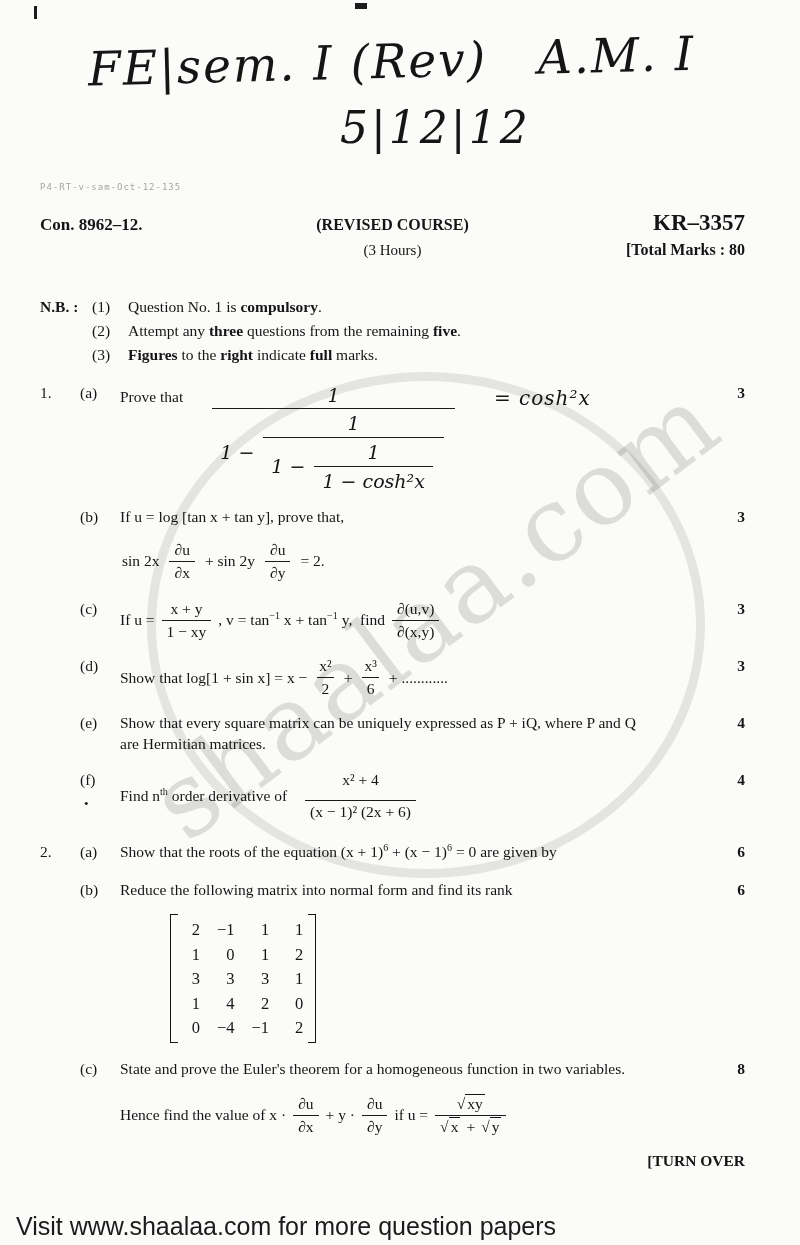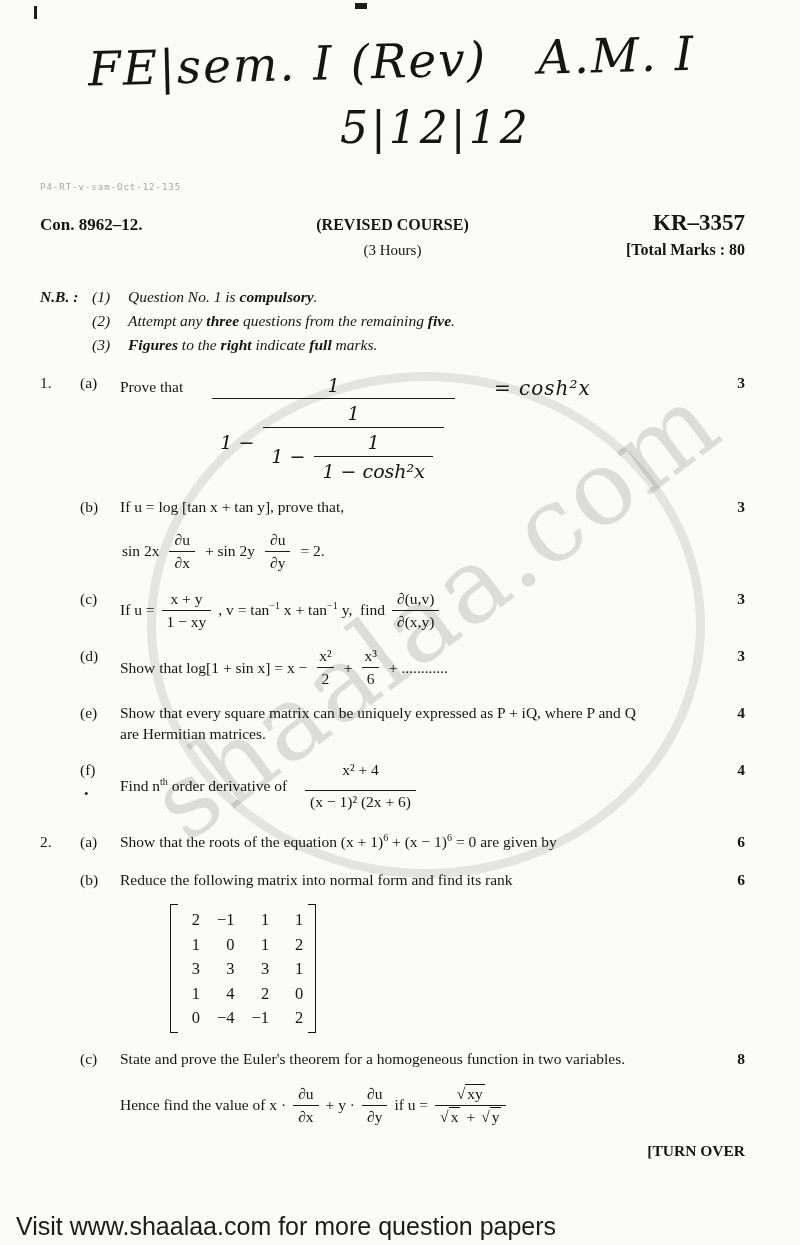--- a/index.html
+++ b/index.html
@@ -28,21 +28,21 @@
              color:#a6a6a2;letter-spacing:1px;}
 
   .hdr{display:grid;grid-template-columns:1fr auto 1fr;margin-top:14px;align-items:baseline;}
   .hdr .l{font-weight:bold;font-size:17px;}
   .hdr .c{font-weight:bold;font-size:16px;text-align:center;}
   .hdr .r{font-weight:bold;font-size:23px;text-align:right;}
   .hdr2{display:grid;grid-template-columns:1fr auto 1fr;margin-top:2px;align-items:baseline;}
   .hdr2 .c{font-size:15px;text-align:center;}
   .hdr2 .r{font-weight:bold;font-size:16px;text-align:right;}
 
-  .nb{margin-top:24px;font-size:15.5px;font-style:italic;}
+  .nb{margin-top:34px;font-size:15.5px;}
   .nb-row{display:flex;line-height:1.55;}
   .nb-lab{font-weight:bold;width:52px;flex:none;}
   .nb-sp{width:52px;flex:none;}
   .nb-num{width:36px;flex:none;}
   b{font-weight:bold;}
 
   .q{display:flex;align-items:flex-start;font-size:15.5px;}
   .qnum{width:40px;flex:none;}
   .qlabel{width:40px;flex:none;}
   .qbody{flex:1;min-width:0;padding-right:6px;}

